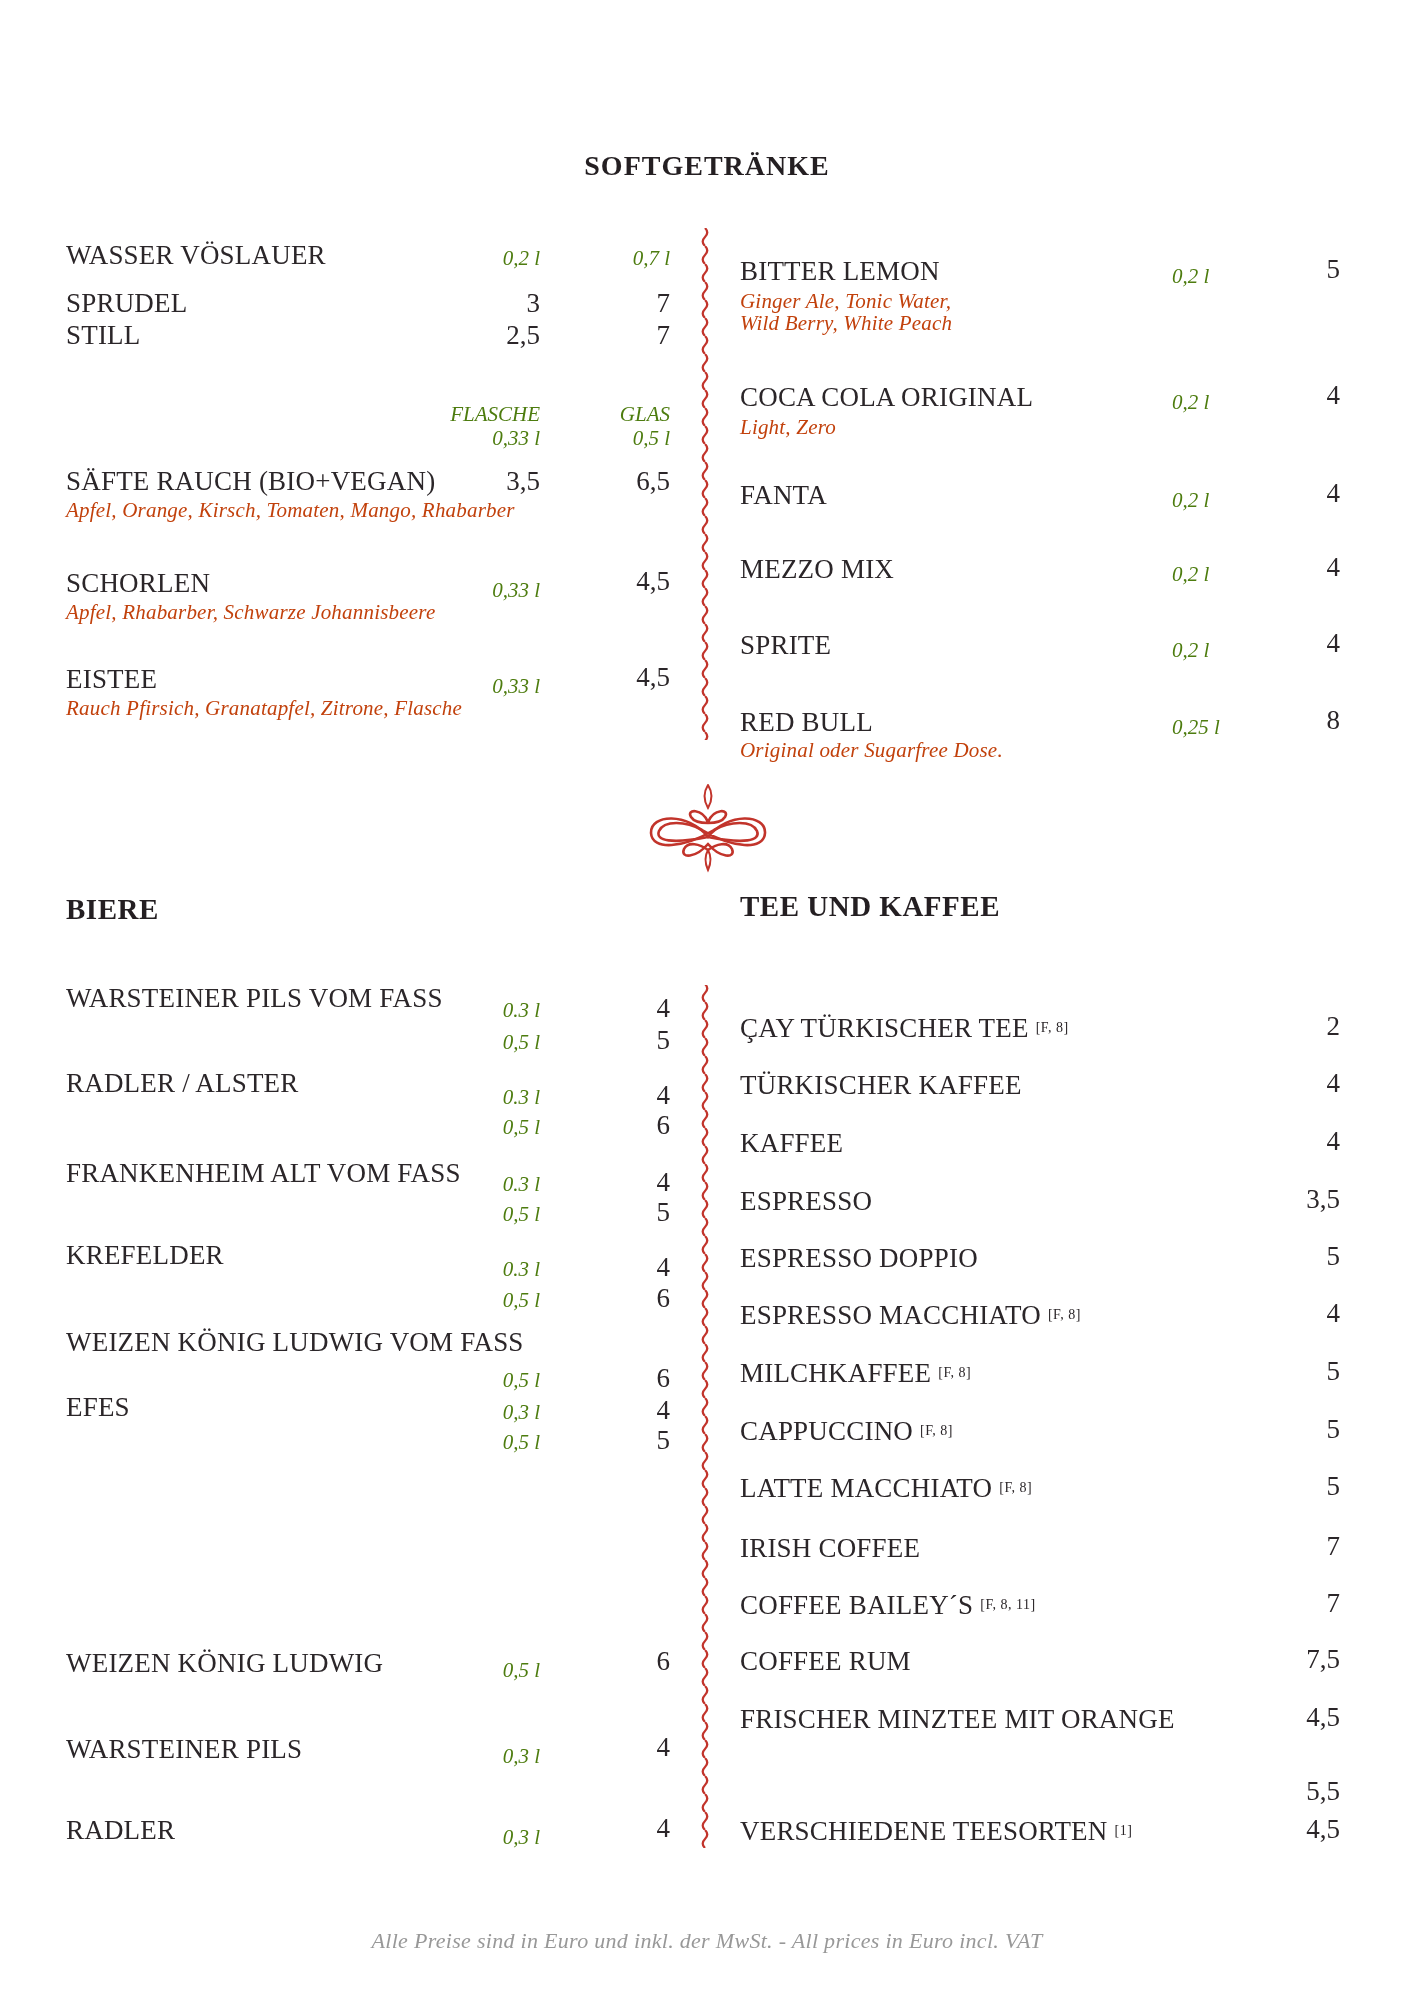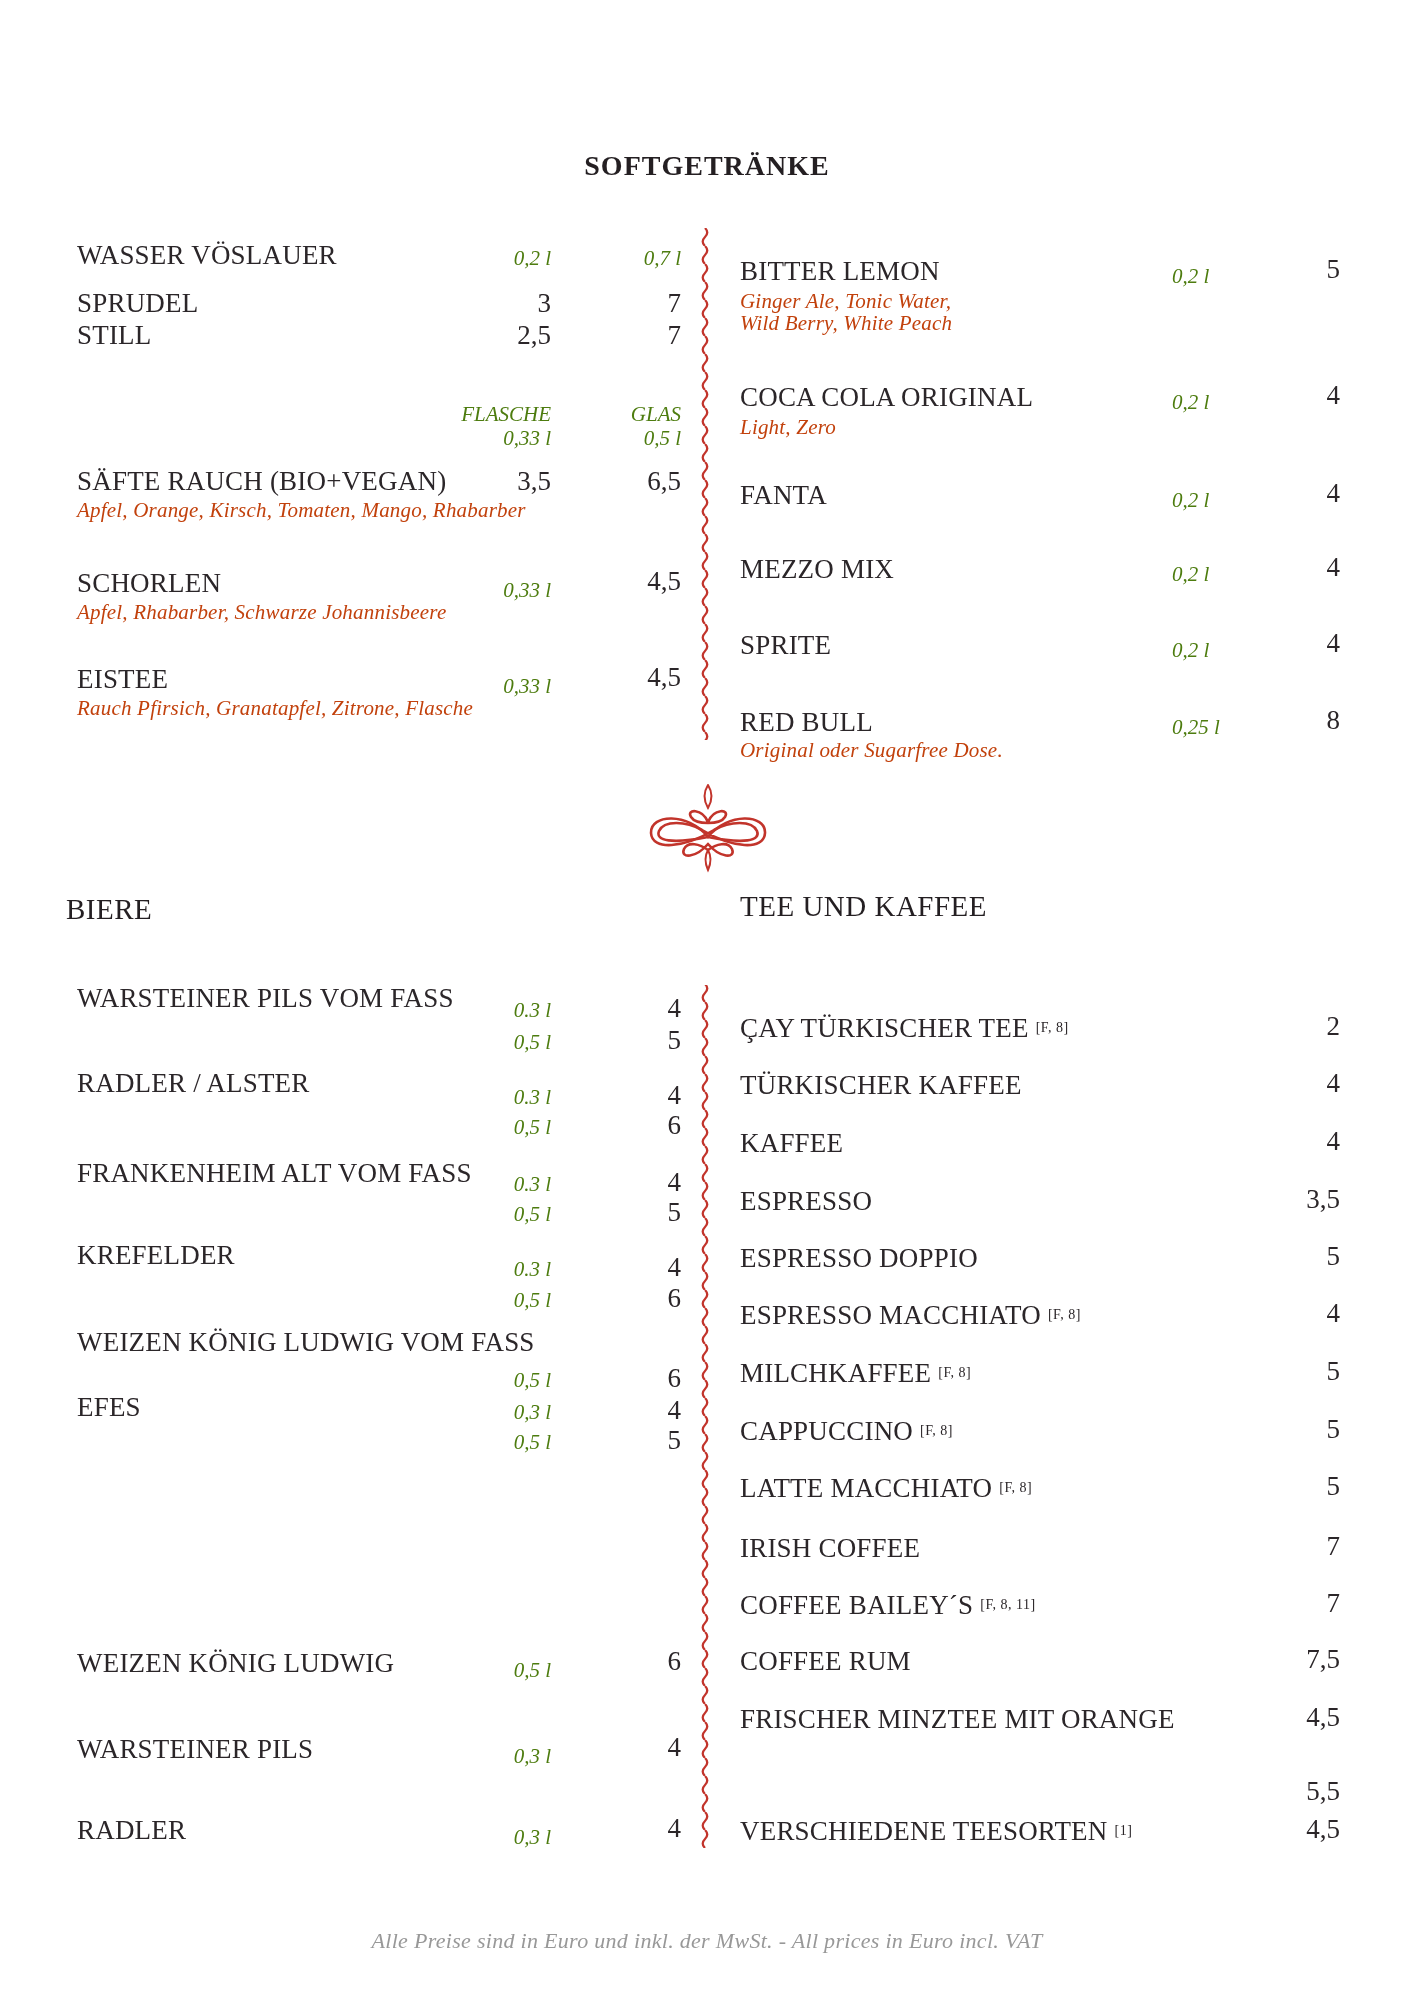--- a/index.html
+++ b/index.html
@@ -6,24 +6,24 @@
   html,body { background:#ffffff; }
   .page {
     position:relative; width:1414px; height:2000px; background:#ffffff;
     font-family:"Liberation Serif", serif; color:#2b2629; overflow:hidden;padding-left:12px;
   }
   .page-title {
     position:absolute; top:150px; left:0; width:100%; text-align:center;
     font-size:28px; font-weight:bold; letter-spacing:1px; color:#241f22;
   }
   .heading {
-    position:absolute; font-size:29px; font-weight:normal; letter-spacing:0.5px; color:#241f22;
+    position:absolute; font-size:29px; font-weight:bold; letter-spacing:0.5px; color:#241f22;
   }
   
-  .lrow { position:absolute; left:66px; width:604px; height:42px;margin-left:11px; }
+  .lrow { position:absolute; left:66px; width:604px; height:42px; }
   
   .rrow { position:absolute; left:740px; width:600px; height:42px;margin-top:28px; }
   .name { font-size:27px; letter-spacing:0.2px; color:#2b2629; white-space:nowrap; }
   .num-a { position:absolute; right:130px; top:0; text-align:right; white-space:nowrap; }
   .num-b { position:absolute; right:0; top:0; text-align:right; white-space:nowrap; }
   .qty { font-size:21px; font-style:italic; color:#4d7c0f; }
   .price { font-size:27px; color:#2b2629; }
   .t6 { top:6px; } .t10 { top:10px; } .tm2 { top:-2px; } .tm5 { top:-5px; } .t16 { top:16px; }
   .sub { font-size:21px; font-style:italic; color:#c2410c; letter-spacing:0.2px; white-space:nowrap; line-height:22px; }
   .rqty { position:absolute; left:432px; top:8px; white-space:nowrap; }

